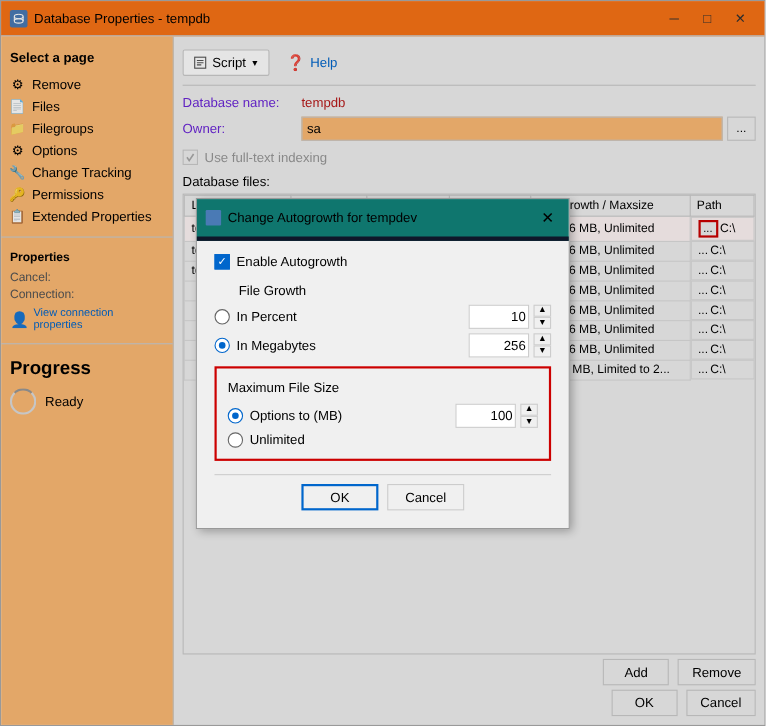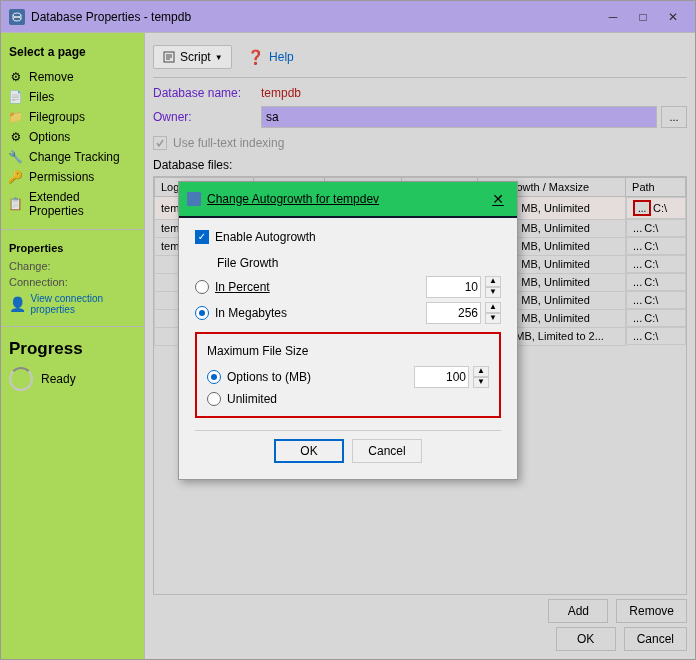--- a/index.html
+++ b/index.html
@@ -1,28 +1,28 @@
 <!DOCTYPE html>
 <html><head>
   <meta charset="utf-8">
   <style>
     * { box-sizing: border-box; margin: 0; padding: 0; }
     body { font-family: 'Segoe UI', Arial, sans-serif; font-size: 12px; background: #f0f0f0; width: 696px; height: 660px; overflow: hidden; }
 
     .window { width: 696px; height: 660px; background: #f0f0f0; border: 1px solid #999; display: flex; flex-direction: column; }
 
-    .title-bar { background: #c4b5fd; padding: 6px 8px; display: flex; align-items: center; justify-content: space-between; border-bottom: 1px solid #ccc; height: 32px; }
+    .title-bar { background: #f97316; padding: 6px 8px; display: flex; align-items: center; justify-content: space-between; border-bottom: 1px solid #ccc; height: 32px; }
     .title-bar-left { display: flex; align-items: center; gap: 6px; font-size: 12px; color: #000; }
     .title-bar-icon { width: 16px; height: 16px; background: #4a7ab5; border-radius: 2px; display: flex; align-items: center; justify-content: center; color: white; font-size: 9px; }
     .title-bar-controls { display: flex; gap: 2px; }
     .title-btn { width: 28px; height: 22px; border: none; background: transparent; cursor: pointer; font-size: 12px; color: #333; display: flex; align-items: center; justify-content: center; }
 
     .main-content { display: flex; flex: 1; overflow: hidden; }
 
-    .sidebar { width: 144px; background: #bef264; border-right: 1px solid #ccc; padding: 8px 0; display: flex; flex-direction: column; }
+    .sidebar { width: 157px; background: #fdba74; border-right: 1px solid #ccc; padding: 8px 0; display: flex; flex-direction: column; }
     .sidebar-title { font-weight: bold; padding: 4px 8px 8px 8px; font-size: 12px; }
     .sidebar-item { display: flex; align-items: center; gap: 6px; padding: 3px 8px; cursor: pointer; font-size: 12px; color: #000; }
     .sidebar-item-icon { width: 14px; height: 14px; display: flex; align-items: center; justify-content: center; }
     .connection-section { border-top: 1px solid #ccc; margin-top: 8px; padding-top: 8px; }
     .connection-label { padding: 4px 8px; font-size: 11px; font-weight: bold; }
     .connection-row { padding: 2px 8px; font-size: 11px; display: flex; gap: 4px; }
     .connection-key { color: #555; }
     .view-connection { display: flex; align-items: center; gap: 4px; padding: 3px 8px; color: #0066cc; cursor: pointer; font-size: 11px; }
 
     .progress-section { border-top: 1px solid #ccc; margin-top: 8px; padding-top: 8px; }
@@ -33,21 +33,21 @@
     .right-panel { flex: 1; display: flex; flex-direction: column; padding: 8px; overflow: hidden; }
 
     .toolbar { display: flex; align-items: center; gap: 8px; padding: 4px 0 8px 0; border-bottom: 1px solid #ccc; margin-bottom: 8px; }
     .toolbar-btn { display: flex; align-items: center; gap: 4px; padding: 4px 8px; border: 1px solid #ccc; background: white; cursor: pointer; font-size: 12px; border-radius: 2px; }
     .help-btn { display: flex; align-items: center; gap: 4px; padding: 4px 8px; background: transparent; border: none; cursor: pointer; font-size: 12px; color: #0066cc; }
 
     .form-section { display: flex; flex-direction: column; gap: 6px; margin-bottom: 8px; }
     .form-row { display: flex; align-items: center; gap: 8px; }
     .form-label { width: 100px; font-size: 12px; color: #6d28d9; }
     .form-value { font-size: 12px; color: #b91c1c; }
-    .form-input { flex: 1; height: 22px; border: 1px solid #ccc; padding: 2px 4px; font-size: 12px; background: #c4b5fd; }
+    .form-input { flex: 1; height: 22px; border: 1px solid #ccc; padding: 2px 4px; font-size: 12px; background: #fdba74; }
     .owner-row { display: flex; align-items: center; gap: 4px; flex: 1; }
     .browse-btn { height: 22px; width: 26px; border: 1px solid #ccc; background: #f0f0f0; cursor: pointer; font-size: 11px; display: flex; align-items: center; justify-content: center; }
 
     .fulltext-row { display: flex; align-items: center; gap: 6px; margin-bottom: 8px; }
     .checkbox-disabled { width: 14px; height: 14px; border: 1px solid #ccc; background: #f0f0f0; display: flex; align-items: center; justify-content: center; }
     .fulltext-label { color: #999; font-size: 12px; }
 
     .db-files-label { font-size: 12px; font-weight: normal; margin-bottom: 4px; }
 
     .table-container { border: 1px solid #ccc; overflow: auto; flex: 1; }
@@ -57,21 +57,21 @@
     tr:first-child td { background: #fff5f5; }
     .dots-btn { width: 18px; height: 16px; border: 1px solid #999; background: #f0f0f0; cursor: pointer; font-size: 10px; padding: 0; border: 2px solid #cc0000; }
     .add-remove-row { display: flex; justify-content: flex-end; gap: 8px; padding: 4px 0; }
     .action-btn { height: 24px; min-width: 60px; border: 1px solid #ccc; background: #f0f0f0; cursor: pointer; font-size: 12px; padding: 0 12px; }
     .action-btn:disabled { color: #999; cursor: default; }
     .ok-cancel-row { display: flex; justify-content: flex-end; gap: 8px; }
 
     
     .modal-overlay { position: absolute; top: 0; left: 0; width: 100%; height: 100%; background: rgba(0,0,0,0.1); display: flex; align-items: center; justify-content: center; z-index: 100; }
     .modal { width: 340px; background: #f0f0f0; border: 1px solid #999; box-shadow: 3px 3px 8px rgba(0,0,0,0.3); }
-    .modal-title-bar { background: #22c55e; padding: 6px 8px; display: flex; align-items: center; justify-content: space-between; border-bottom: 2px solid #0f172a; text-decoration: underline; }
+    .modal-title-bar { background: #0f766e; padding: 6px 8px; display: flex; align-items: center; justify-content: space-between; border-bottom: 4px solid #0f172a; }
     .modal-title-left { display: flex; align-items: center; gap: 6px; font-size: 12px; }
     .modal-title-icon { width: 14px; height: 14px; background: #4a7ab5; border-radius: 1px; }
     .modal-close { width: 22px; height: 22px; border: none; background: transparent; cursor: pointer; font-size: 14px; display: flex; align-items: center; justify-content: center; }
     .modal-body { padding: 12px 16px; }
     .enable-autogrowth { display: flex; align-items: center; gap: 6px; margin-bottom: 12px; }
     .checkbox-blue { width: 14px; height: 14px; border: 1px solid #0066cc; background: #0066cc; display: flex; align-items: center; justify-content: center; color: white; font-size: 10px; }
     .section-heading { font-size: 12px; margin-bottom: 6px; margin-left: 22px; }
     .radio-row { display: flex; align-items: center; gap: 6px; margin-bottom: 4px; }
     .radio-empty { width: 14px; height: 14px; border-radius: 50%; border: 1.5px solid #666; background: white; }
     .radio-filled { width: 14px; height: 14px; border-radius: 50%; border: 1.5px solid #0066cc; background: white; display: flex; align-items: center; justify-content: center; }
@@ -140,21 +140,21 @@
         <span>Permissions</span>
       </div>
       <div class="sidebar-item">
         <div class="sidebar-item-icon">📋</div>
         <span>Extended Properties</span>
       </div>
 
       <div class="connection-section">
         <div class="connection-label">Properties</div>
         <div class="connection-row">
-          <span class="connection-key">Change:</span>
+          <span class="connection-key">Cancel:</span>
         </div>
         <div class="connection-row">
           <span class="connection-key">Connection:</span>
         </div>
         <div class="view-connection">
           <span style="color:#0066cc; font-size:14px;">👤</span>
           <span style="font-size:10px;">View connection properties</span>
         </div>
       </div>
 
@@ -341,21 +341,21 @@
 
         <div class="enable-autogrowth">
           <div class="checkbox-blue">✓</div>
           <span>Enable Autogrowth</span>
         </div>
 
         <div class="section-heading">File Growth</div>
 
         <div class="radio-row">
           <div class="radio-empty"></div>
-          <span style="flex:1;text-decoration:underline;">In Percent</span>
+          <span style="flex:1;">In Percent</span>
           <div class="number-input-group">
             <input class="number-input" type="text" value="10" style="">
             <div class="spin-btns">
               <button class="spin-btn">▲</button>
               <button class="spin-btn">▼</button>
             </div>
           </div>
         </div>
 
         <div class="radio-row">

